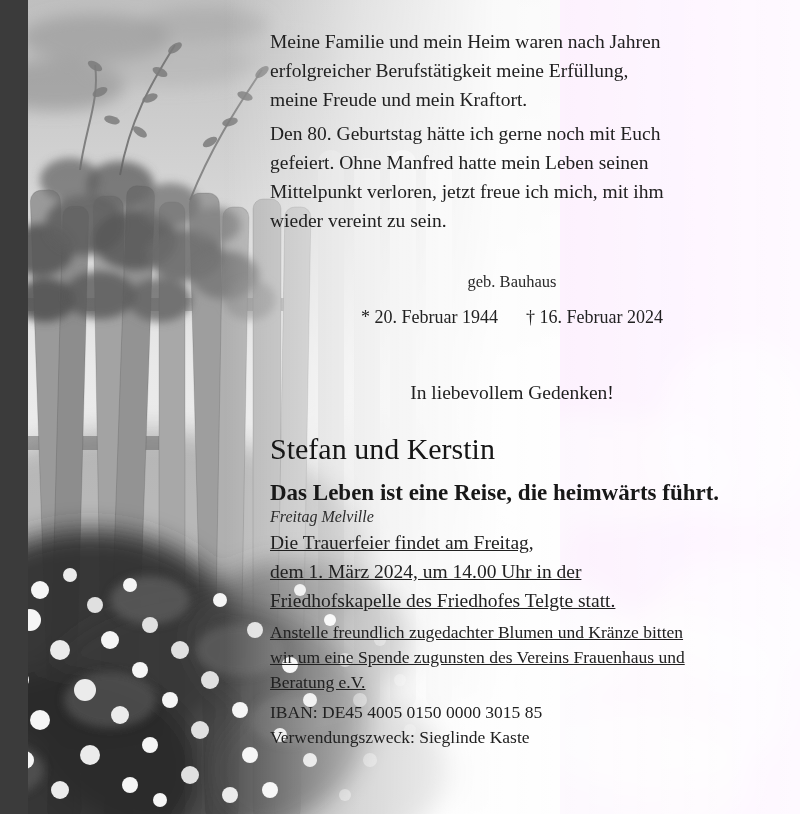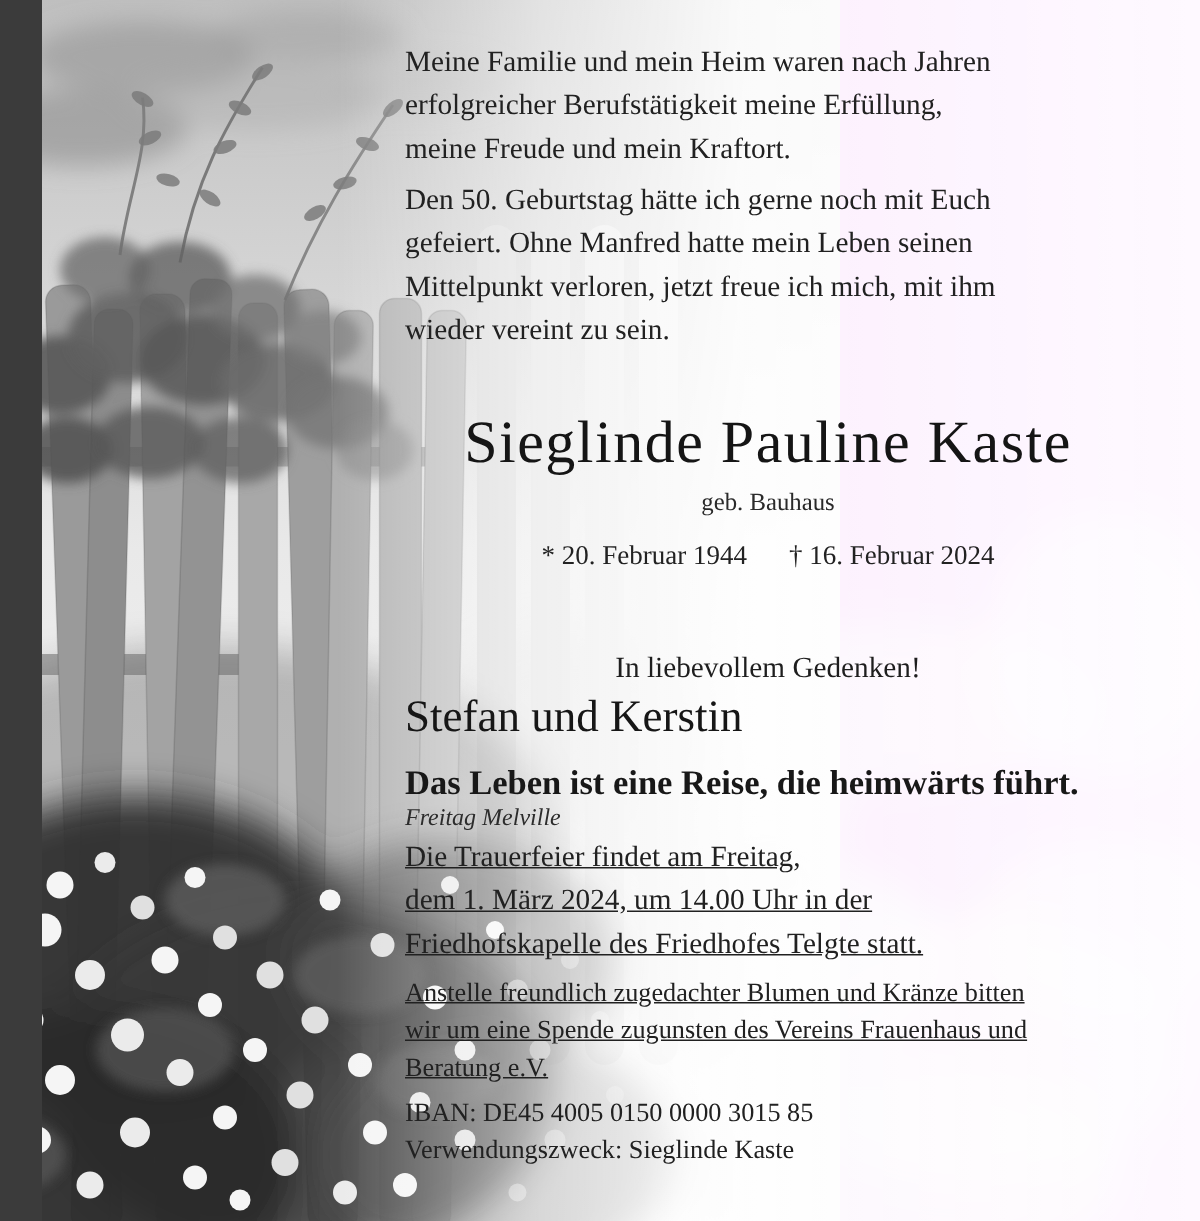--- a/index.html
+++ b/index.html
@@ -26,21 +26,21 @@
   .para + .para{margin-top:5px;}
   .header-block{margin-top:36px;text-align:center;}
   .deceased-name{
     font-size:40px;line-height:47px;letter-spacing:1px;
     color:#151515;white-space:nowrap;
   }
   .maiden{font-size:16.5px;line-height:21px;margin-top:6px;color:#2a2a2a;}
   .dates{font-size:18px;line-height:23px;margin-top:14px;color:#222;}
   .dates .death{margin-left:28px;}
   .remembrance{margin-top:50px;font-size:19.5px;line-height:27px;color:#1e1e1e;text-align:center;}
-  .mourners{font-size:30px;line-height:38px;color:#161616;}
+  .mourners{font-size:30px;line-height:38px;color:#161616;margin-top:24px;}
   .quote{margin-top:12px;font-weight:bold;font-size:23px;line-height:26px;color:#181818;}
   .quote-author{font-style:italic;font-size:16px;line-height:22px;color:#2c2c2c;}
   .service{text-decoration:underline;}
   .donation{margin-top:8px;font-size:17.5px;line-height:25px;text-decoration:underline;}
   .bank{margin-top:5px;font-size:17.5px;line-height:25px;}
 </style>
 </head>
 <body>
 
 <div class="page">
@@ -218,27 +218,26 @@
 
       <rect x="0" y="0" width="28" height="814" fill="#3b3b3b"></rect>
     </svg>
   </div>
 
   <div class="text-column">
 
     <p class="para">Meine Familie und mein Heim waren nach Jahren
 erfolgreicher Berufstätigkeit meine Erfüllung,
 meine Freude und mein Kraftort.</p>
-    <p class="para">Den 50. Geburtstag hätte ich gerne noch mit Euch
+    <p class="para">Den 80. Geburtstag hätte ich gerne noch mit Euch
 gefeiert. Ohne Manfred hatte mein Leben seinen
 Mittelpunkt verloren, jetzt freue ich mich, mit ihm
 wieder vereint zu sein.</p>
 
     <div class="header-block">
-      <div class="deceased-name">Sieglinde Pauline Kaste</div>
       <div class="maiden">geb. Bauhaus</div>
       <div class="dates">
         <span class="birth">* 20. Februar 1944</span><span class="death">† 16. Februar 2024</span>
       </div>
     </div>
 
     <div class="remembrance">In liebevollem Gedenken!</div>
     <div class="mourners">Stefan und Kerstin</div>
 
     <div class="quote">Das Leben ist eine Reise, die heimwärts führt.</div>

